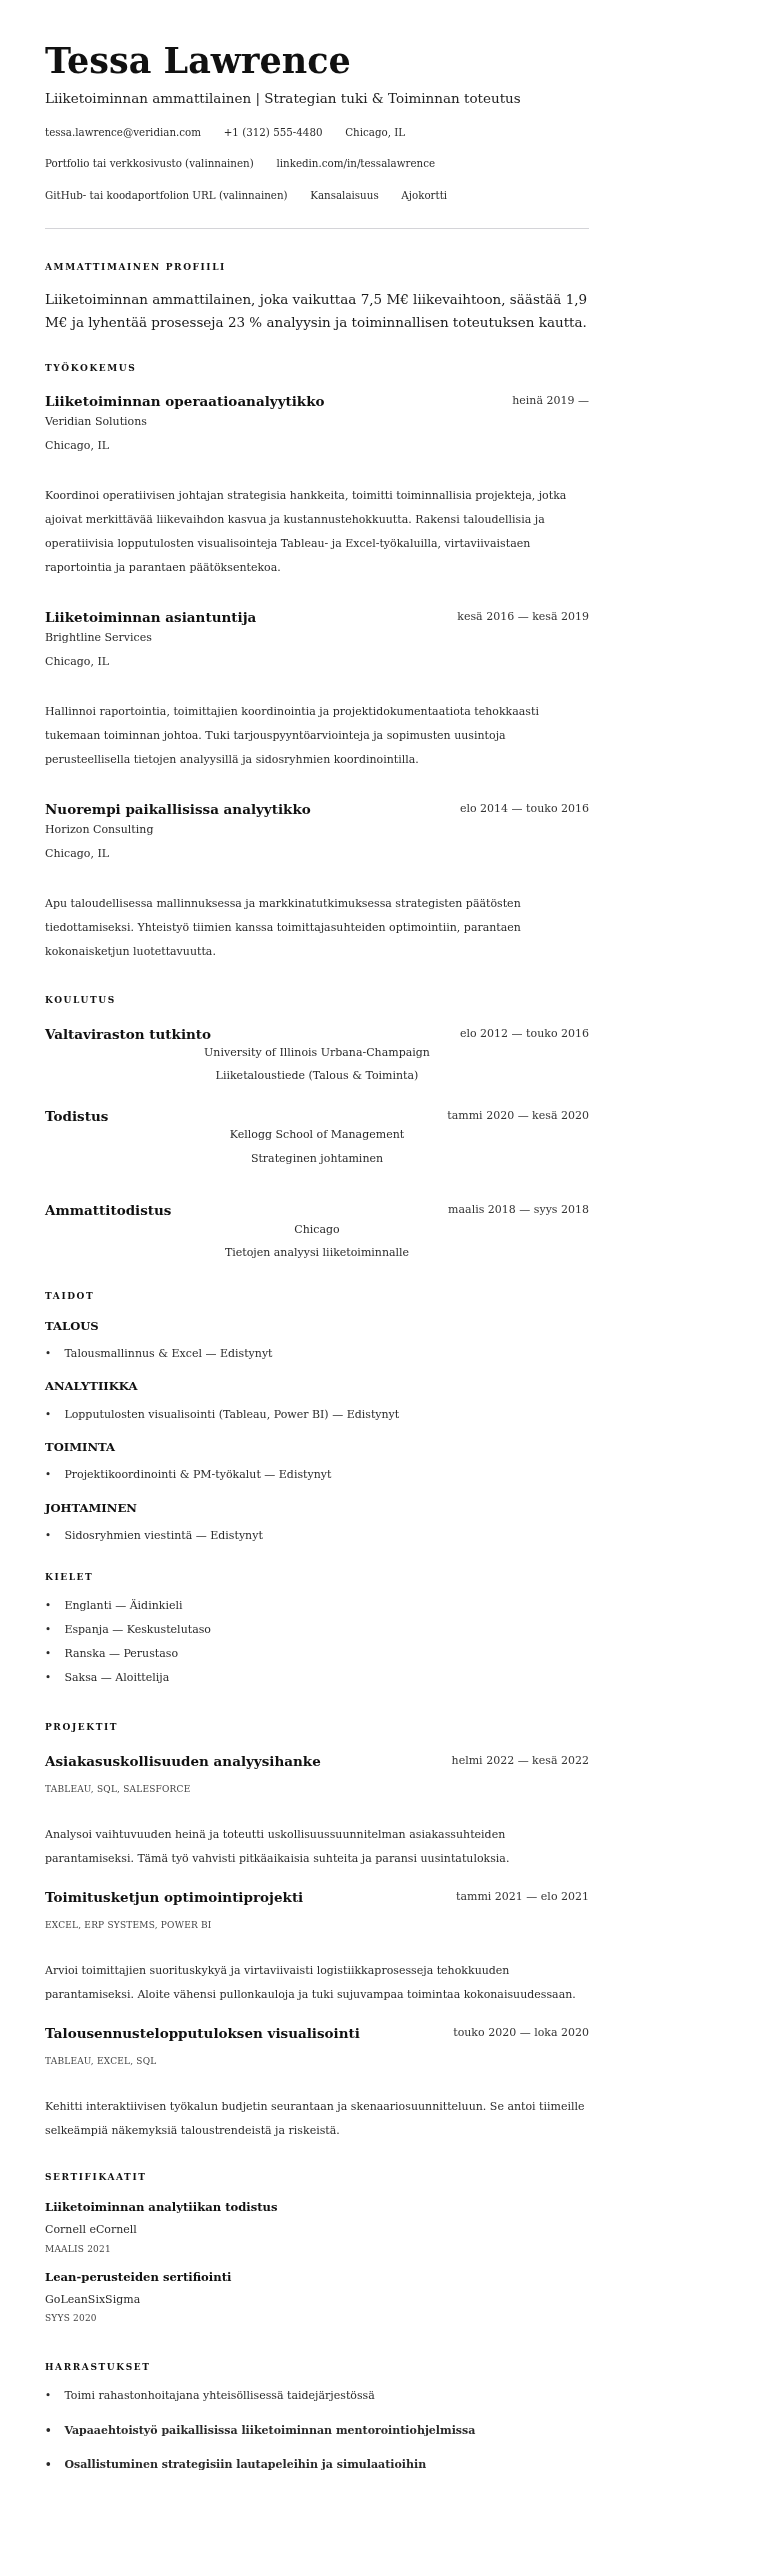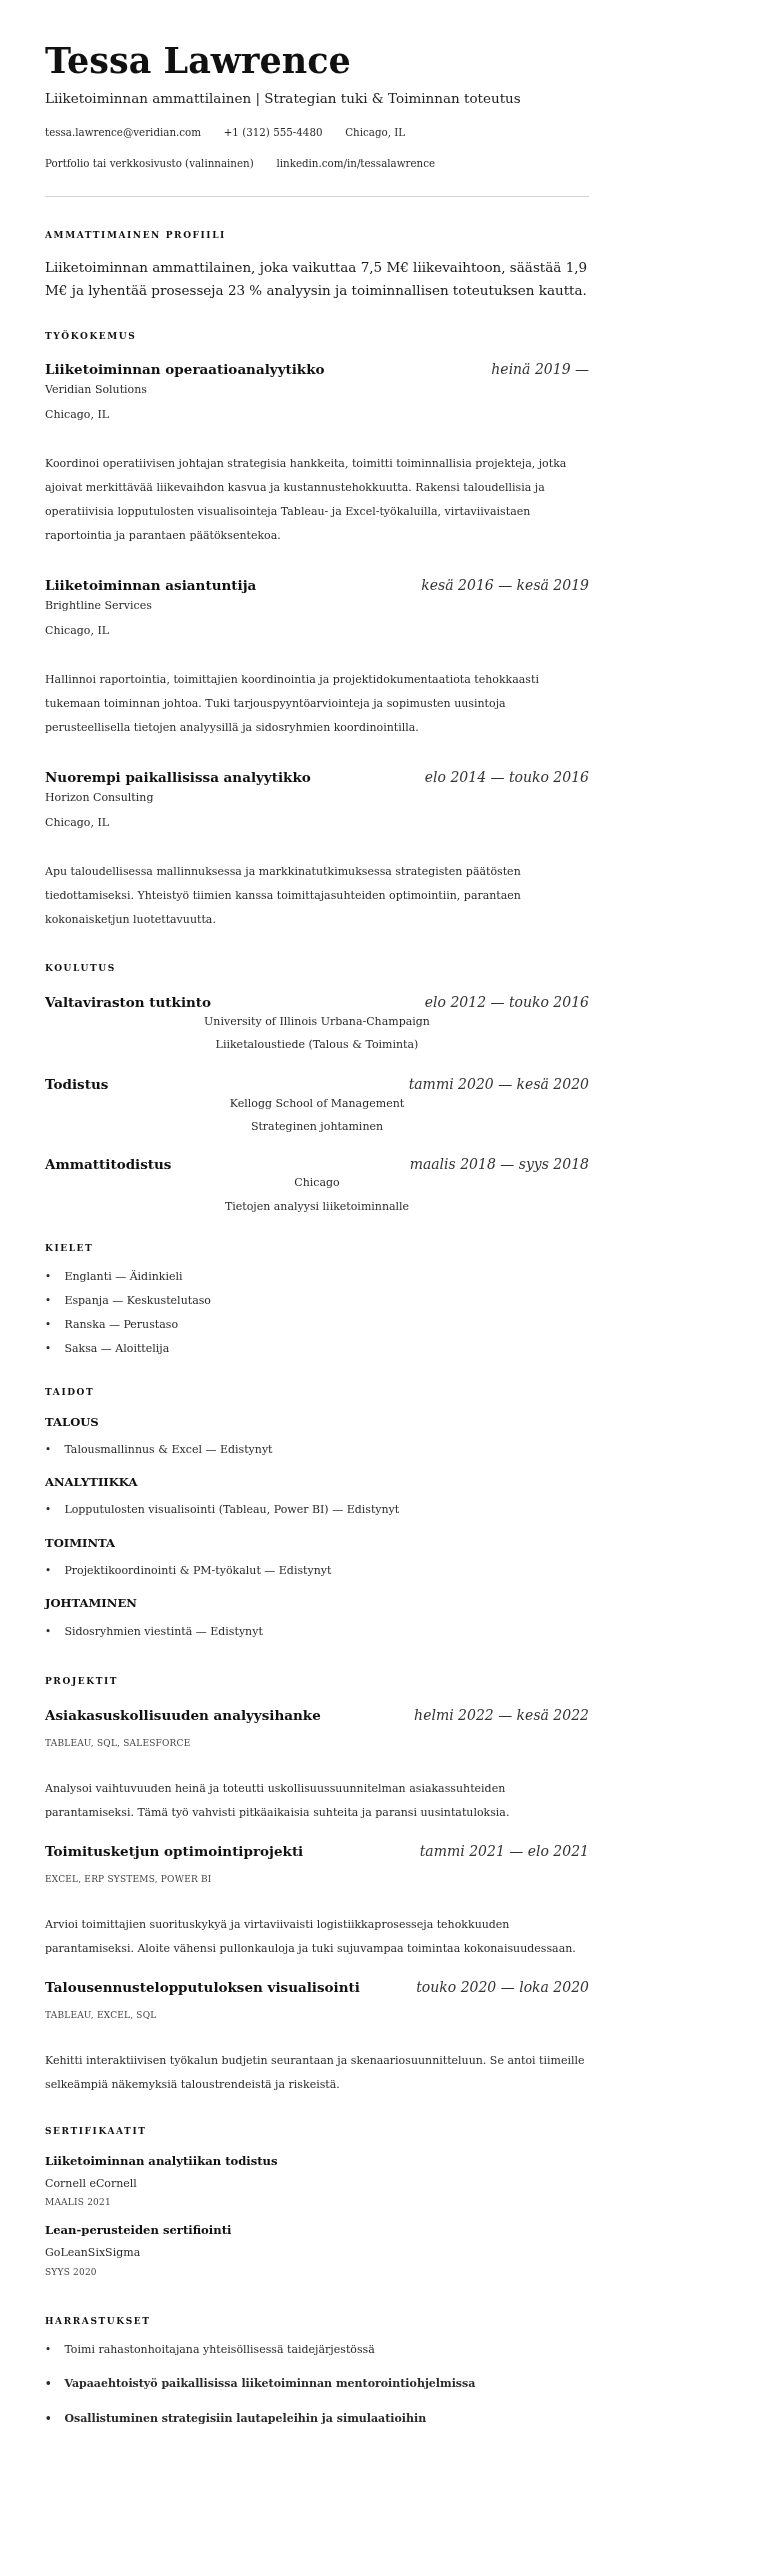--- a/index.html
+++ b/index.html
@@ -10,21 +10,21 @@
   .contact-row { font-size: 10.3px; line-height: 14px; color: #2a2a2a; margin-top: 17px; }
   .contact-row + .contact-row { margin-top: 17.4px; }
   .contact-row span { margin-right: 19.4px; }
   .divider { border: none; border-top: 1.3px solid #d4d4d8; margin: 26px 0 0 0; }
   .section { margin-top: 32px; }
   .section-title { font-size: 9px; font-weight: bold; letter-spacing: 1.6px; text-transform: uppercase; margin: 0; line-height: 13px; color: #111; }
   .profile-text { font-size: 13.5px; line-height: 23px; margin: 14px 0 0 0; color: #1a1a1a; }
   .entry { margin-top: 28px; }
   .entry-head { display: flex; justify-content: space-between; align-items: flex-end; gap: 44px; }
   .entry-title { font-size: 13.5px; font-weight: bold; line-height: 18px; color: #111; }
-  .entry-date { font-size: 14px; color: #333; line-height: 18px; font-style: italic; }
+  .entry-date { font-size: 11px; color: #333; line-height: 18px; }
   .entry-sub { font-size: 11px; line-height: 15.5px; color: #2a2a2a; margin-top: 3.9px; }
   .entry-loc { font-size: 11px; line-height: 15.5px; color: #2a2a2a; margin-top: 9px; }
   .entry-desc { font-size: 11px; line-height: 24px; color: #2a2a2a; margin-top: 30px; }
   .edu-entry { margin-top: 18px; }
   .edu-line { font-size: 11px; line-height: 15.5px; color: #2a2a2a; margin-top: 7.7px; text-align: center; }
   .edu-line.first { margin-top: 2.6px; }
   .skill-group-title { font-size: 11.6px; font-weight: bold; line-height: 15.5px; margin-top: 18px; color: #111; }
   .bullets { list-style: none; padding: 0; margin: 0; }
   .bullets li { position: relative; padding-left: 19.4px; font-size: 11px; line-height: 15.5px; color: #2a2a2a; }
   .bullets li::before { content: "•"; position: absolute; left: 0; top: 0; font-size: 10.3px; }
@@ -51,20 +51,25 @@
 
     <div class="contact-row">
       <span>tessa.lawrence@veridian.com</span>
       <span>+1 (312) 555-4480</span>
       <span>Chicago, IL</span>
     </div>
     <div class="contact-row">
       <span>Portfolio tai verkkosivusto (valinnainen)</span>
       <span>linkedin.com/in/tessalawrence</span>
     </div>
+    <div class="contact-row">
+      <span>GitHub- tai koodaportfolion URL (valinnainen)</span>
+      <span>Kansalaisuus</span>
+      <span>Ajokortti</span>
+    </div>
   </header>
 
   <hr class="divider">
 
   <section class="section">
     <h2 class="section-title">Ammattimainen profiili</h2>
     <p class="profile-text">Liiketoiminnan ammattilainen, joka vaikuttaa 7,5 M€ liikevaihtoon, säästää 1,9 M€ ja lyhentää prosesseja 23 % analyysin ja toiminnallisen toteutuksen kautta.</p>
   </section>
 
   <section class="section" style="margin-top:28px;">
@@ -115,69 +120,69 @@
 
     <div class="edu-entry" style="margin-top:23px;">
       <div class="entry-head">
         <span class="entry-title">Todistus</span>
         <span class="entry-date">tammi 2020 — kesä 2020</span>
       </div>
       <div class="edu-line first">Kellogg School of Management</div>
       <div class="edu-line">Strateginen johtaminen</div>
     </div>
 
-    <div class="edu-entry" style="margin-top:20px;">
+    <div class="edu-entry" style="margin-top:35px;">
       <div class="entry-head">
         <span class="entry-title">Ammattitodistus</span>
         <span class="entry-date">maalis 2018 — syys 2018</span>
       </div>
       <div class="edu-line first">Chicago</div>
       <div class="edu-line">Tietojen analyysi liiketoiminnalle</div>
+    </div>
+  </section>
+
+  <section class="section" style="margin-top:30px;">
+    <h2 class="section-title">Taidot</h2>
+
+    <div>
+      <div class="skill-group-title" style="margin-top:15.5px;">TALOUS</div>
+      <ul class="bullets skill-bullets">
+        <li>Talousmallinnus &amp; Excel — Edistynyt</li>
+      </ul>
+    </div>
+    <div>
+      <div class="skill-group-title">ANALYTIIKKA</div>
+      <ul class="bullets skill-bullets">
+        <li>Lopputulosten visualisointi (Tableau, Power BI) — Edistynyt</li>
+      </ul>
+    </div>
+    <div>
+      <div class="skill-group-title">TOIMINTA</div>
+      <ul class="bullets skill-bullets">
+        <li>Projektikoordinointi &amp; PM-työkalut — Edistynyt</li>
+      </ul>
+    </div>
+    <div>
+      <div class="skill-group-title">JOHTAMINEN</div>
+      <ul class="bullets skill-bullets">
+        <li>Sidosryhmien viestintä — Edistynyt</li>
+      </ul>
     </div>
   </section>
 
   <section class="section" style="margin-top:28px;">
     <h2 class="section-title">Kielet</h2>
     <ul class="bullets lang-bullets">
       <li>Englanti — Äidinkieli</li>
       <li>Espanja — Keskustelutaso</li>
       <li>Ranska — Perustaso</li>
       <li>Saksa — Aloittelija</li>
     </ul>
   </section>
 
-  <section class="section" style="margin-top:30px;">
-    <h2 class="section-title">Taidot</h2>
-
-    <div>
-      <div class="skill-group-title" style="margin-top:15.5px;">TALOUS</div>
-      <ul class="bullets skill-bullets">
-        <li>Talousmallinnus &amp; Excel — Edistynyt</li>
-      </ul>
-    </div>
-    <div>
-      <div class="skill-group-title">ANALYTIIKKA</div>
-      <ul class="bullets skill-bullets">
-        <li>Lopputulosten visualisointi (Tableau, Power BI) — Edistynyt</li>
-      </ul>
-    </div>
-    <div>
-      <div class="skill-group-title">TOIMINTA</div>
-      <ul class="bullets skill-bullets">
-        <li>Projektikoordinointi &amp; PM-työkalut — Edistynyt</li>
-      </ul>
-    </div>
-    <div>
-      <div class="skill-group-title">JOHTAMINEN</div>
-      <ul class="bullets skill-bullets">
-        <li>Sidosryhmien viestintä — Edistynyt</li>
-      </ul>
-    </div>
-  </section>
-
   <section class="section" style="margin-top:36px;">
     <h2 class="section-title">Projektit</h2>
 
     <div class="entry" style="margin-top:18px;">
       <div class="entry-head">
         <span class="entry-title">Asiakasuskollisuuden analyysihanke</span>
         <span class="entry-date">helmi 2022 — kesä 2022</span>
       </div>
       <div class="proj-tags">TABLEAU, SQL, SALESFORCE</div>
       <div class="proj-desc">Analysoi vaihtuvuuden heinä ja toteutti uskollisuussuunnitelman asiakassuhteiden parantamiseksi. Tämä työ vahvisti pitkäaikaisia suhteita ja paransi uusintatuloksia.</div>

